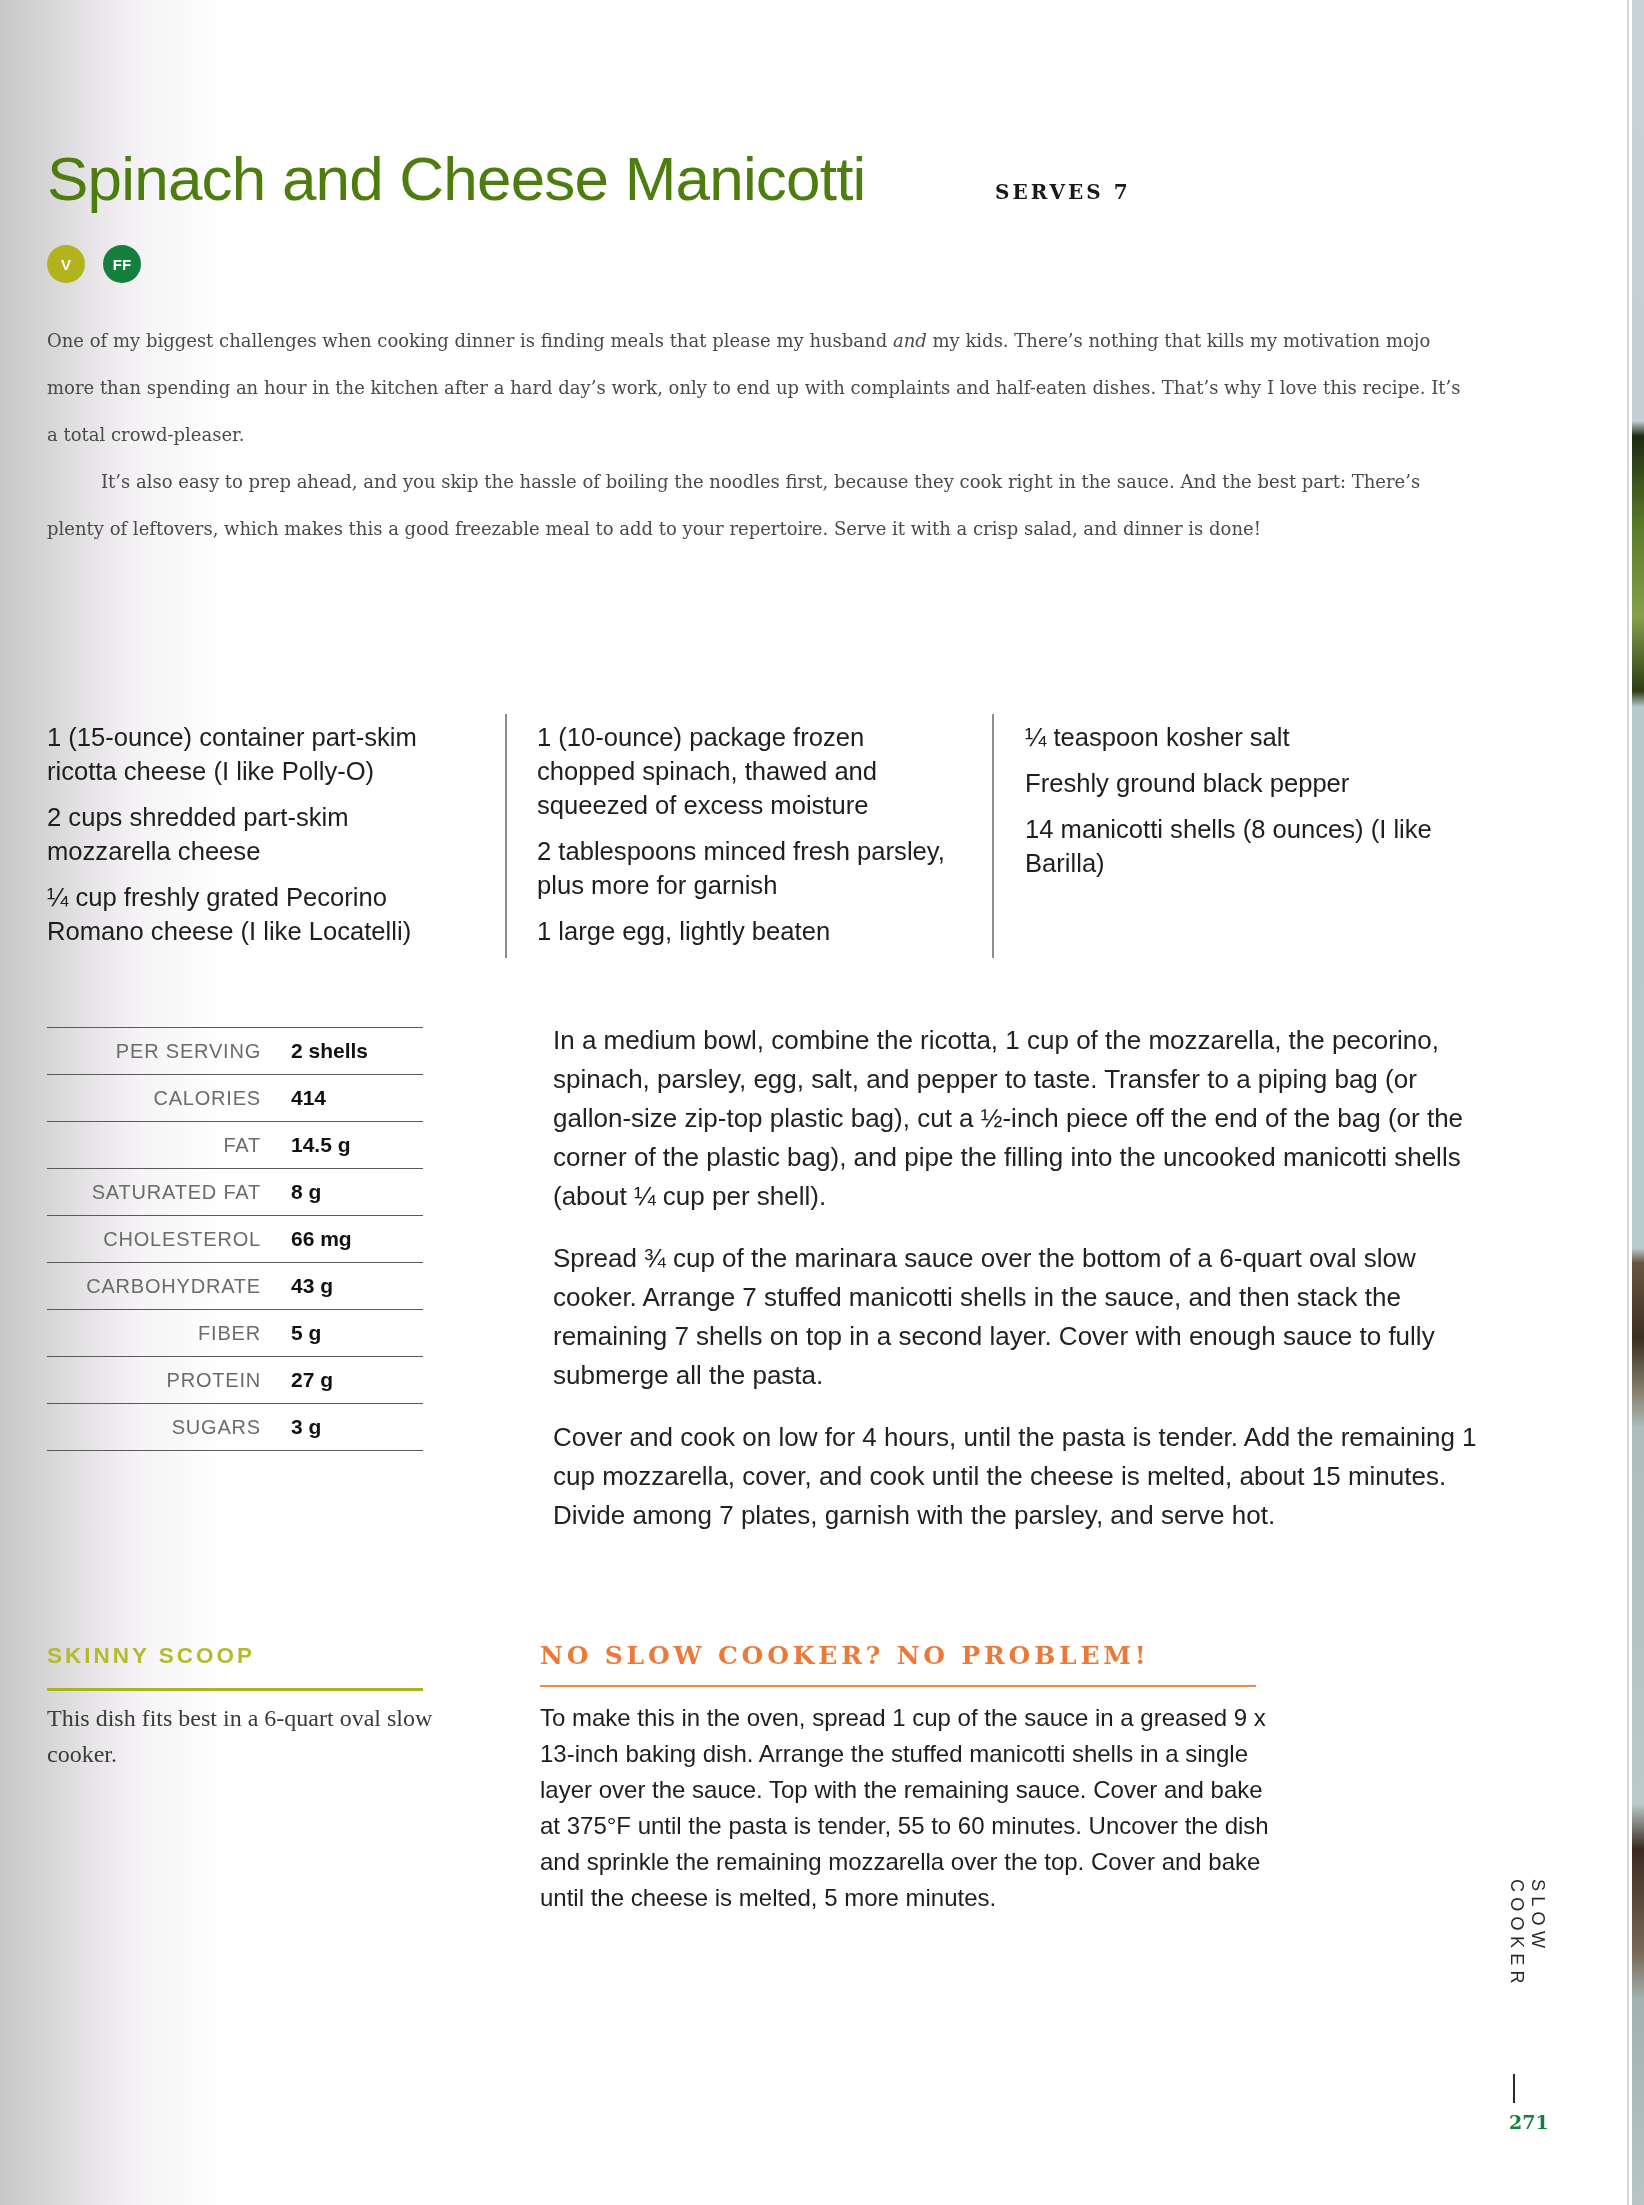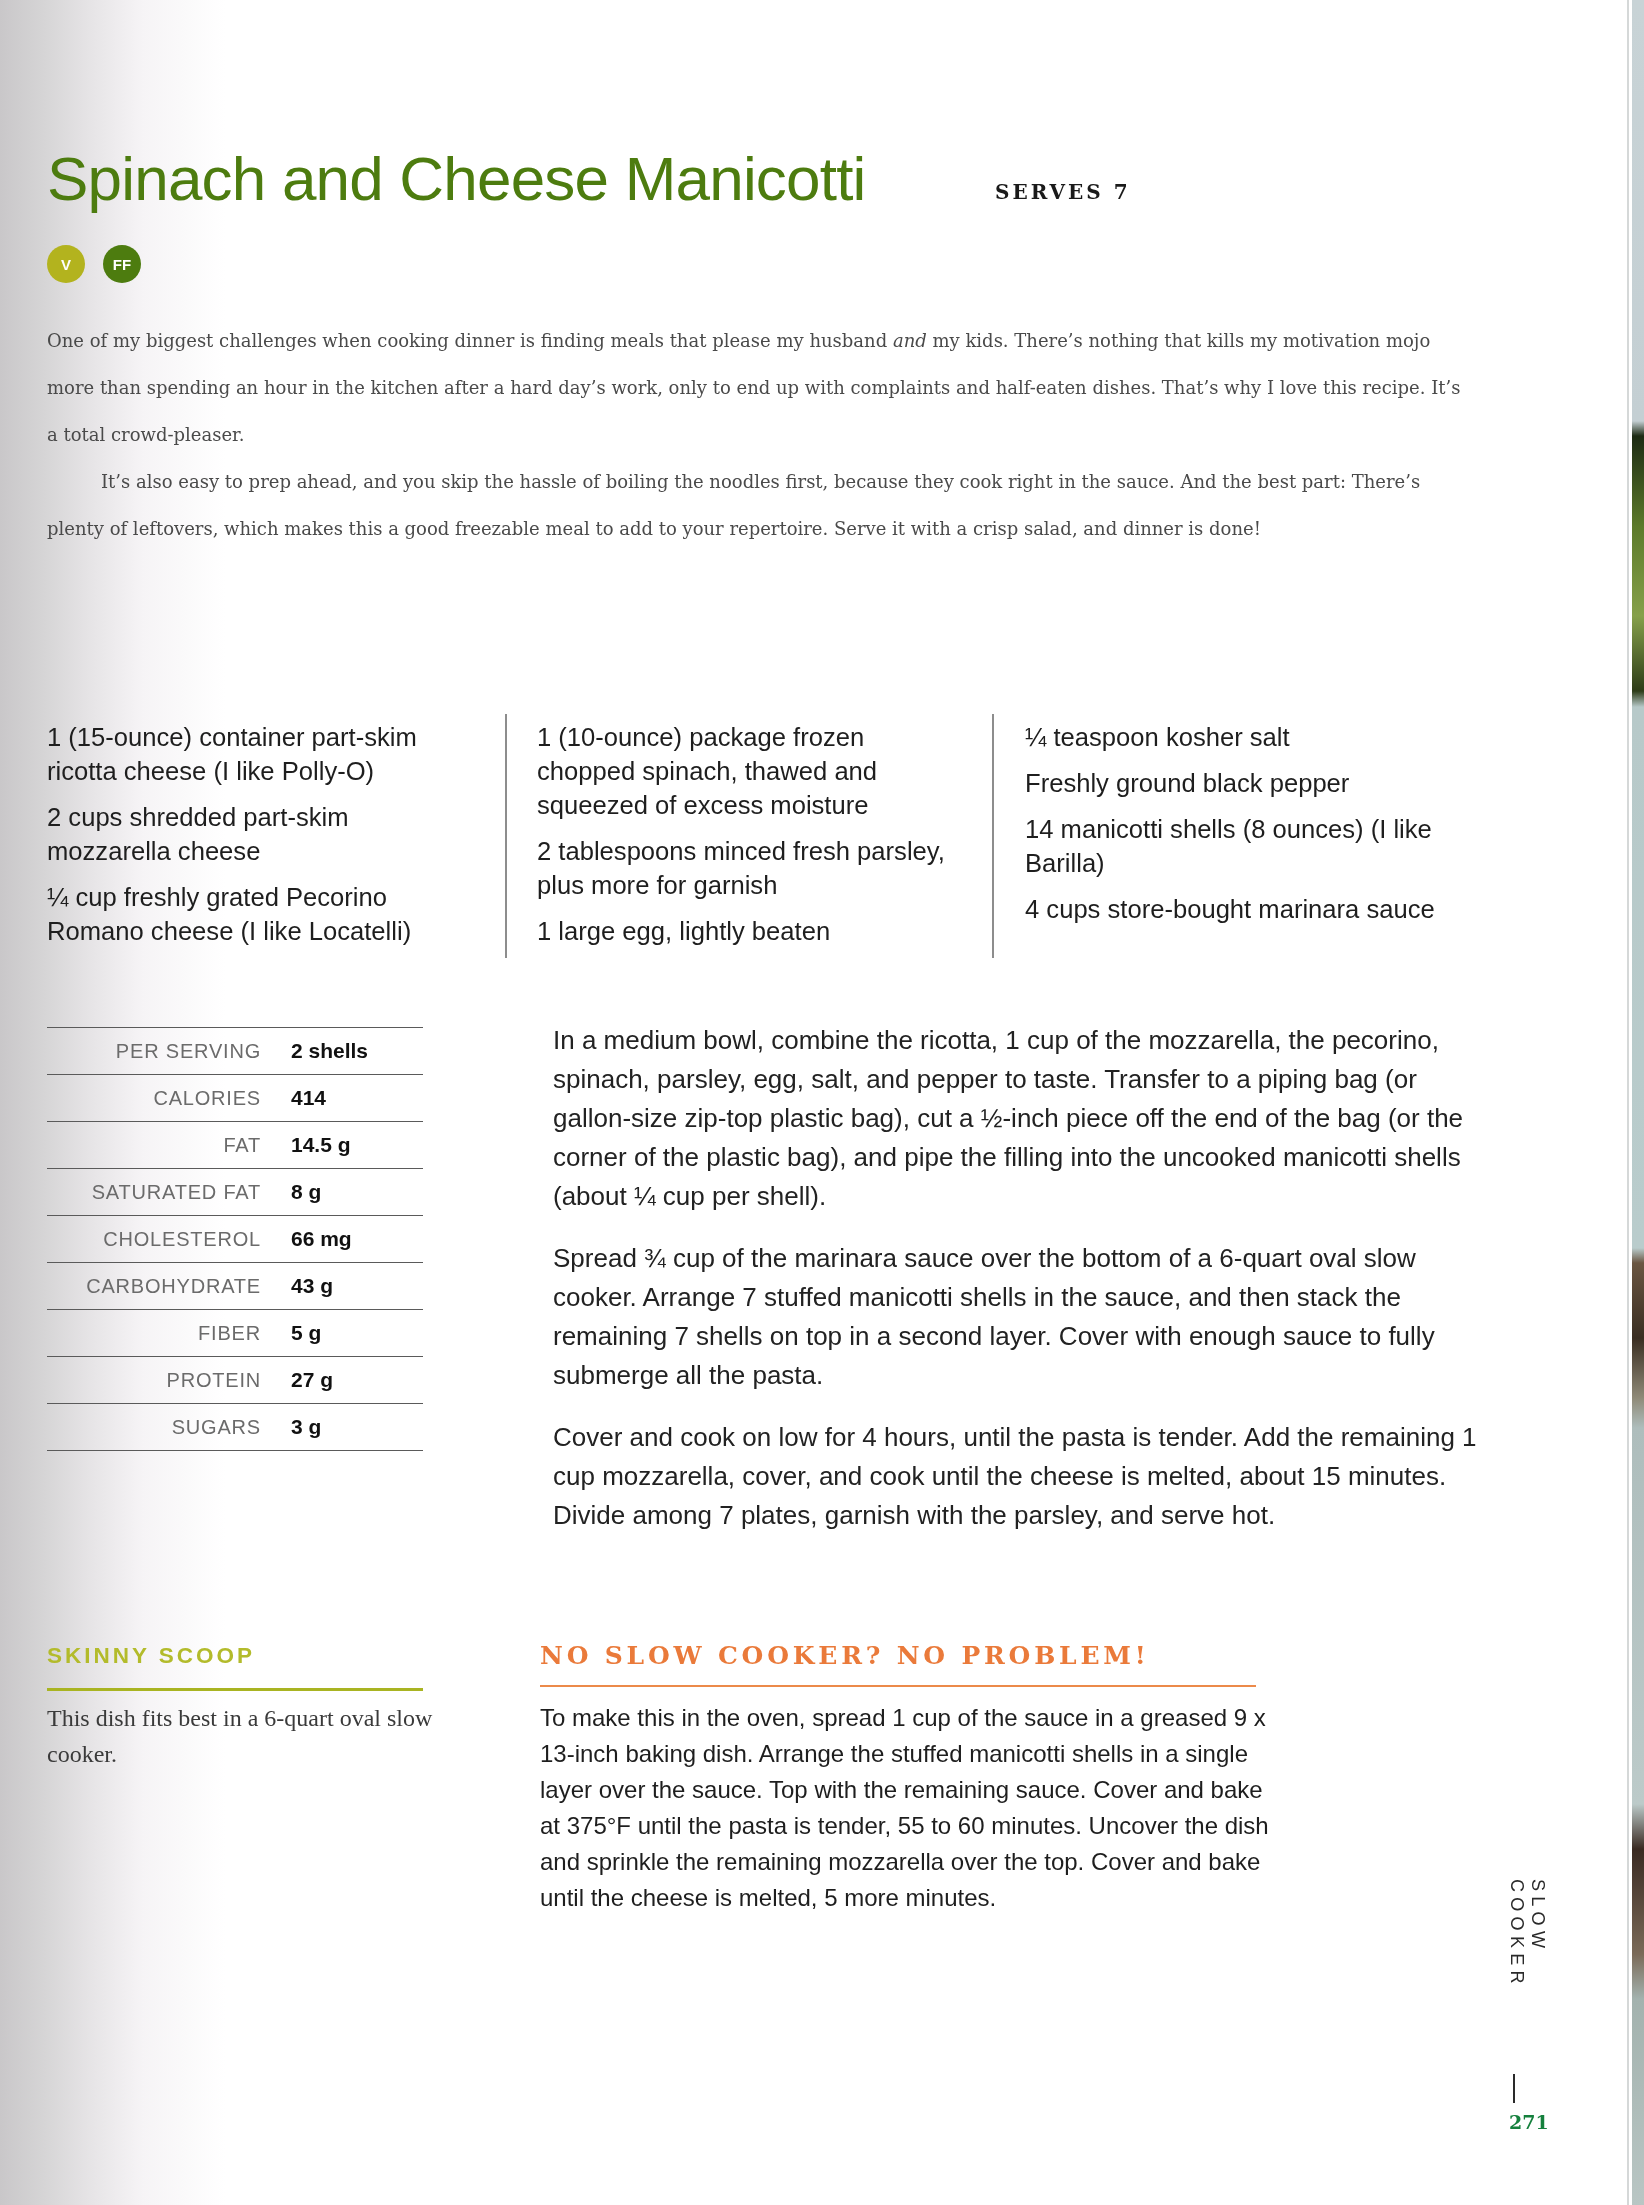--- a/index.html
+++ b/index.html
@@ -122,21 +122,21 @@
 <div class="gutter-shadow"></div>
 <div class="edge-line"></div>
 <div class="edge-strip"></div>
 
 <h1 class="abs title" style="margin:0">Spinach and Cheese Manicotti</h1>
 <div class="abs serves">SERVES 7</div>
 
 <div class="abs badge badge-v" style="background:#b3b31e">
   <span>V</span>
 </div>
-<div class="abs badge badge-ff" style="background:#4d7c0f">
+<div class="abs badge badge-ff" style="background:#15803d">
   <span>FF</span>
 </div>
 
 <div class="abs intro">
   <p><span>One of my biggest challenges when cooking dinner is finding meals that please my husband </span><em>and</em><span> my kids. There’s nothing that kills my motivation mojo more than spending an hour in the kitchen after a hard day’s work, only to end up with complaints and half-eaten dishes. That’s why I love this recipe. It’s a total crowd-pleaser.</span></p>
   <p class="indent">It’s also easy to prep ahead, and you skip the hassle of boiling the noodles first, because they cook right in the sauce. And the best part: There’s plenty of leftovers, which makes this a good freezable meal to add to your repertoire. Serve it with a crisp salad, and dinner is done!</p>
 </div>
 
 <div class="abs ing-col ing-col-1">
   <div class="item">1 (15-ounce) container part-skim ricotta cheese (I like Polly-O)</div>
@@ -147,21 +147,20 @@
 <div class="abs ing-col ing-col-2">
   <div class="item">1 (10-ounce) package frozen chopped spinach, thawed and squeezed of excess moisture</div>
   <div class="item">2 tablespoons minced fresh parsley, plus more for garnish</div>
   <div class="item">1 large egg, lightly beaten</div>
 </div>
 <div class="abs vdivider vdivider-2"></div>
 <div class="abs ing-col ing-col-3">
   <div class="item">¼ teaspoon kosher salt</div>
   <div class="item">Freshly ground black pepper</div>
   <div class="item">14 manicotti shells (8 ounces) (I like Barilla)</div>
-  <div class="item">4 cups store-bought marinara sauce</div>
 </div>
 
 <div class="abs nutrition">
   <div class="nut-row">
       <span class="nut-label">PER SERVING</span>
       <span class="nut-value">2 shells</span>
     </div>
   <div class="nut-row">
       <span class="nut-label">CALORIES</span>
       <span class="nut-value">414</span>

